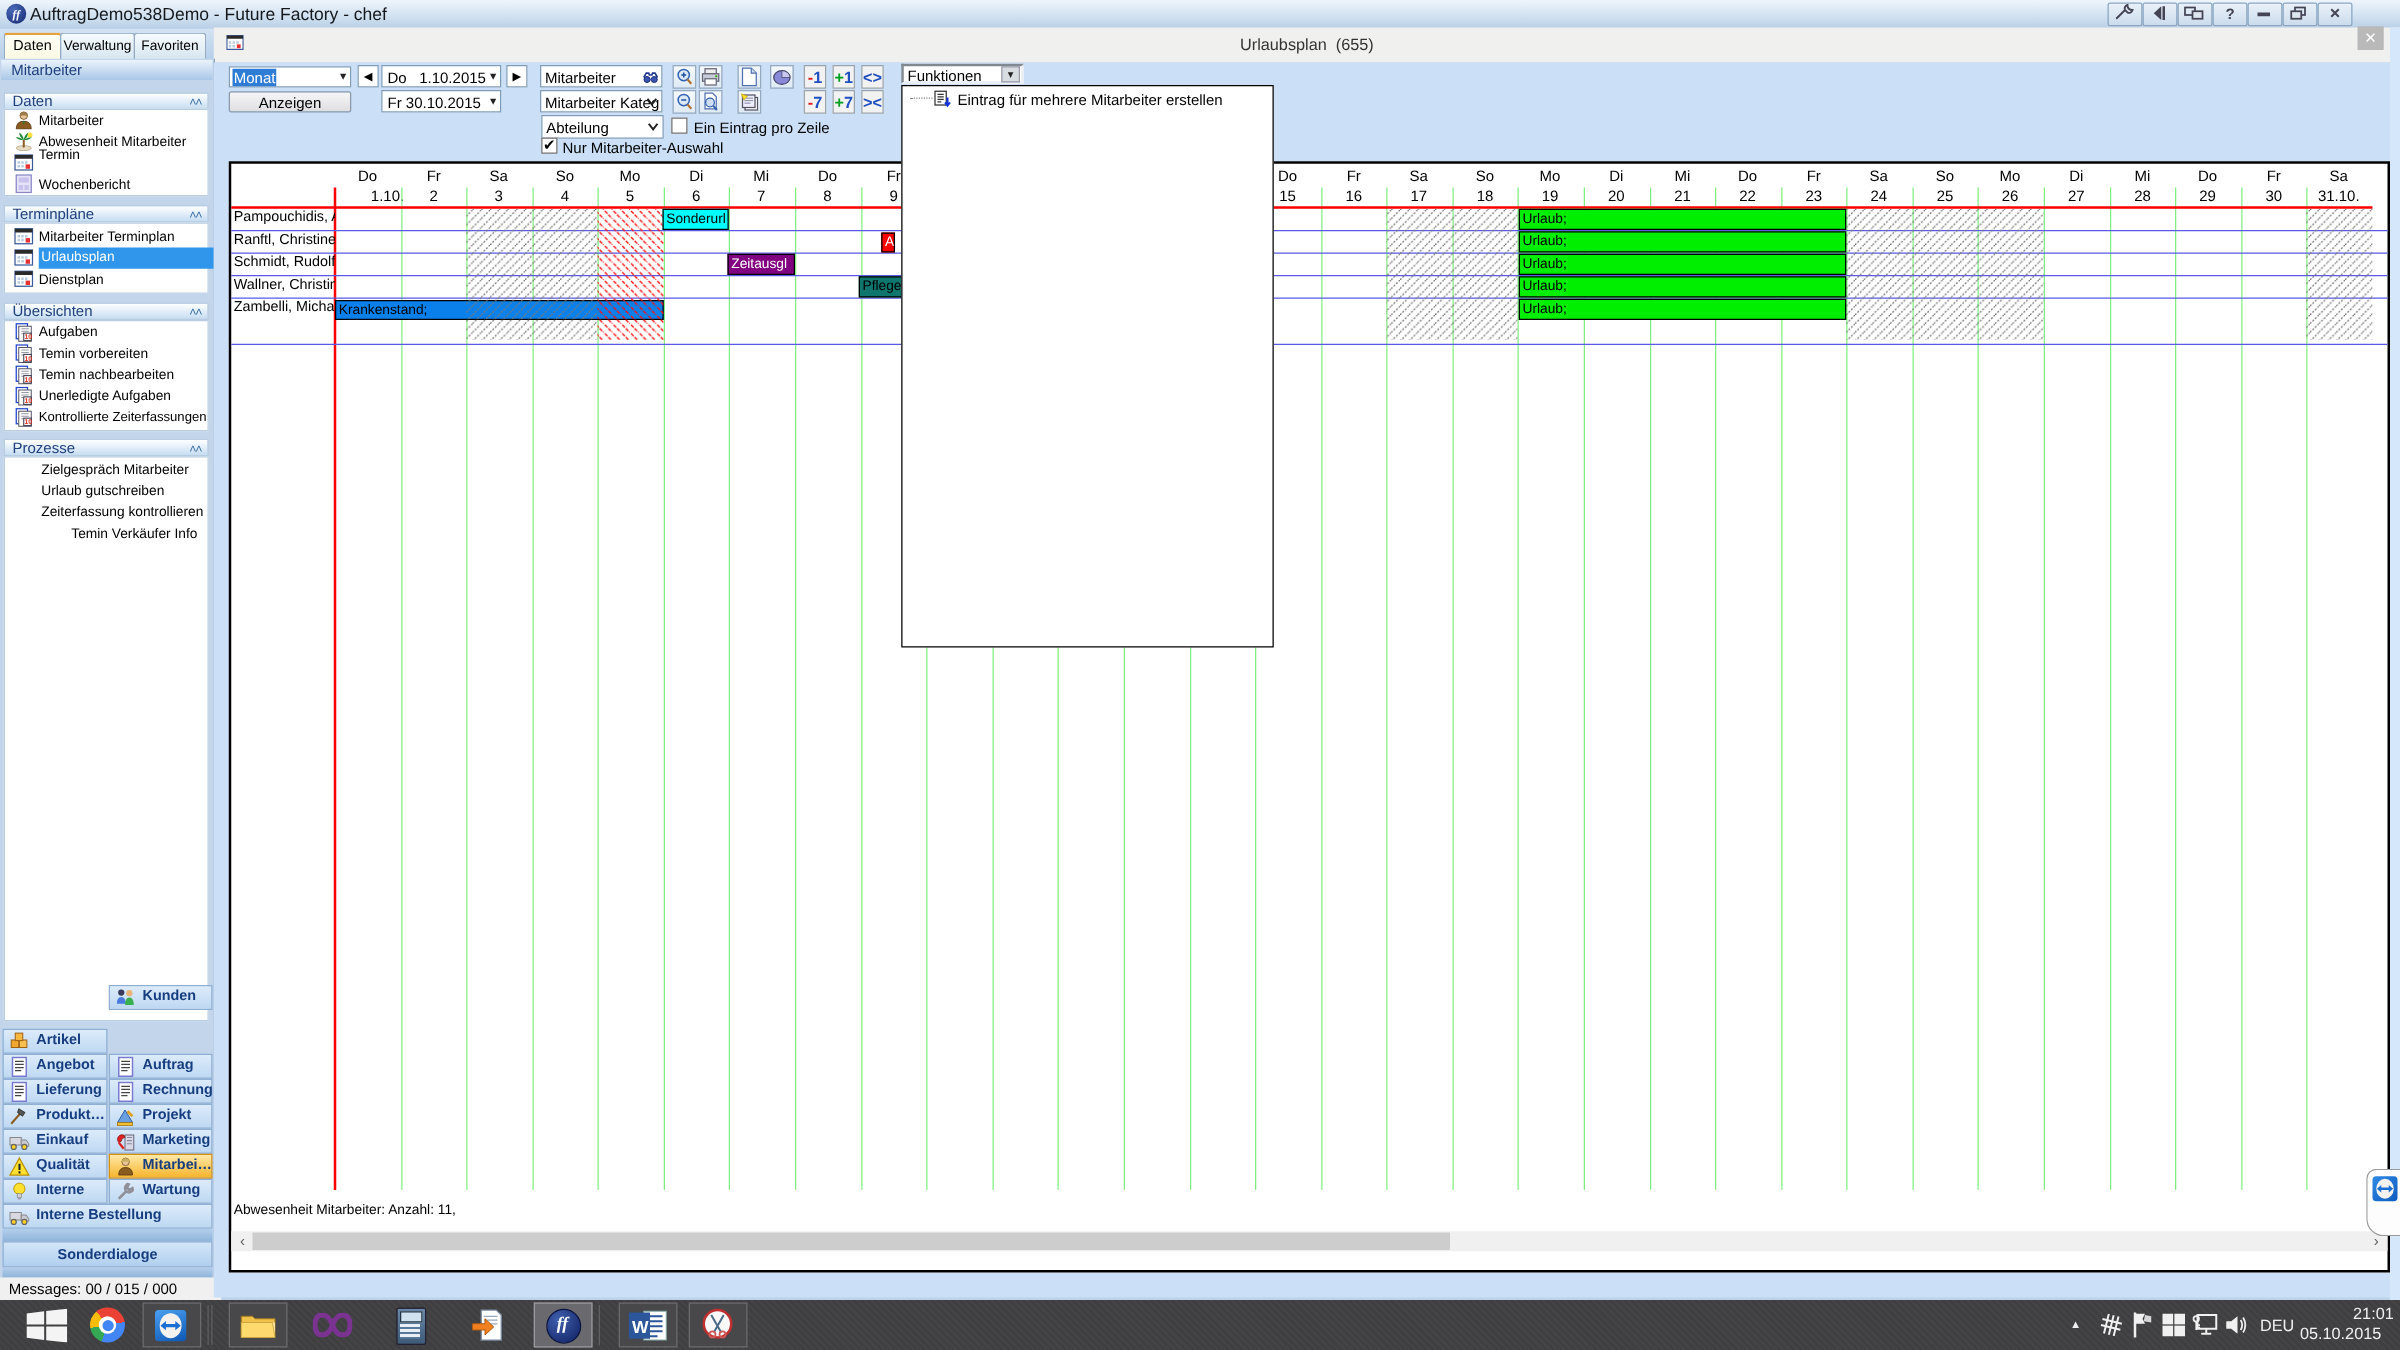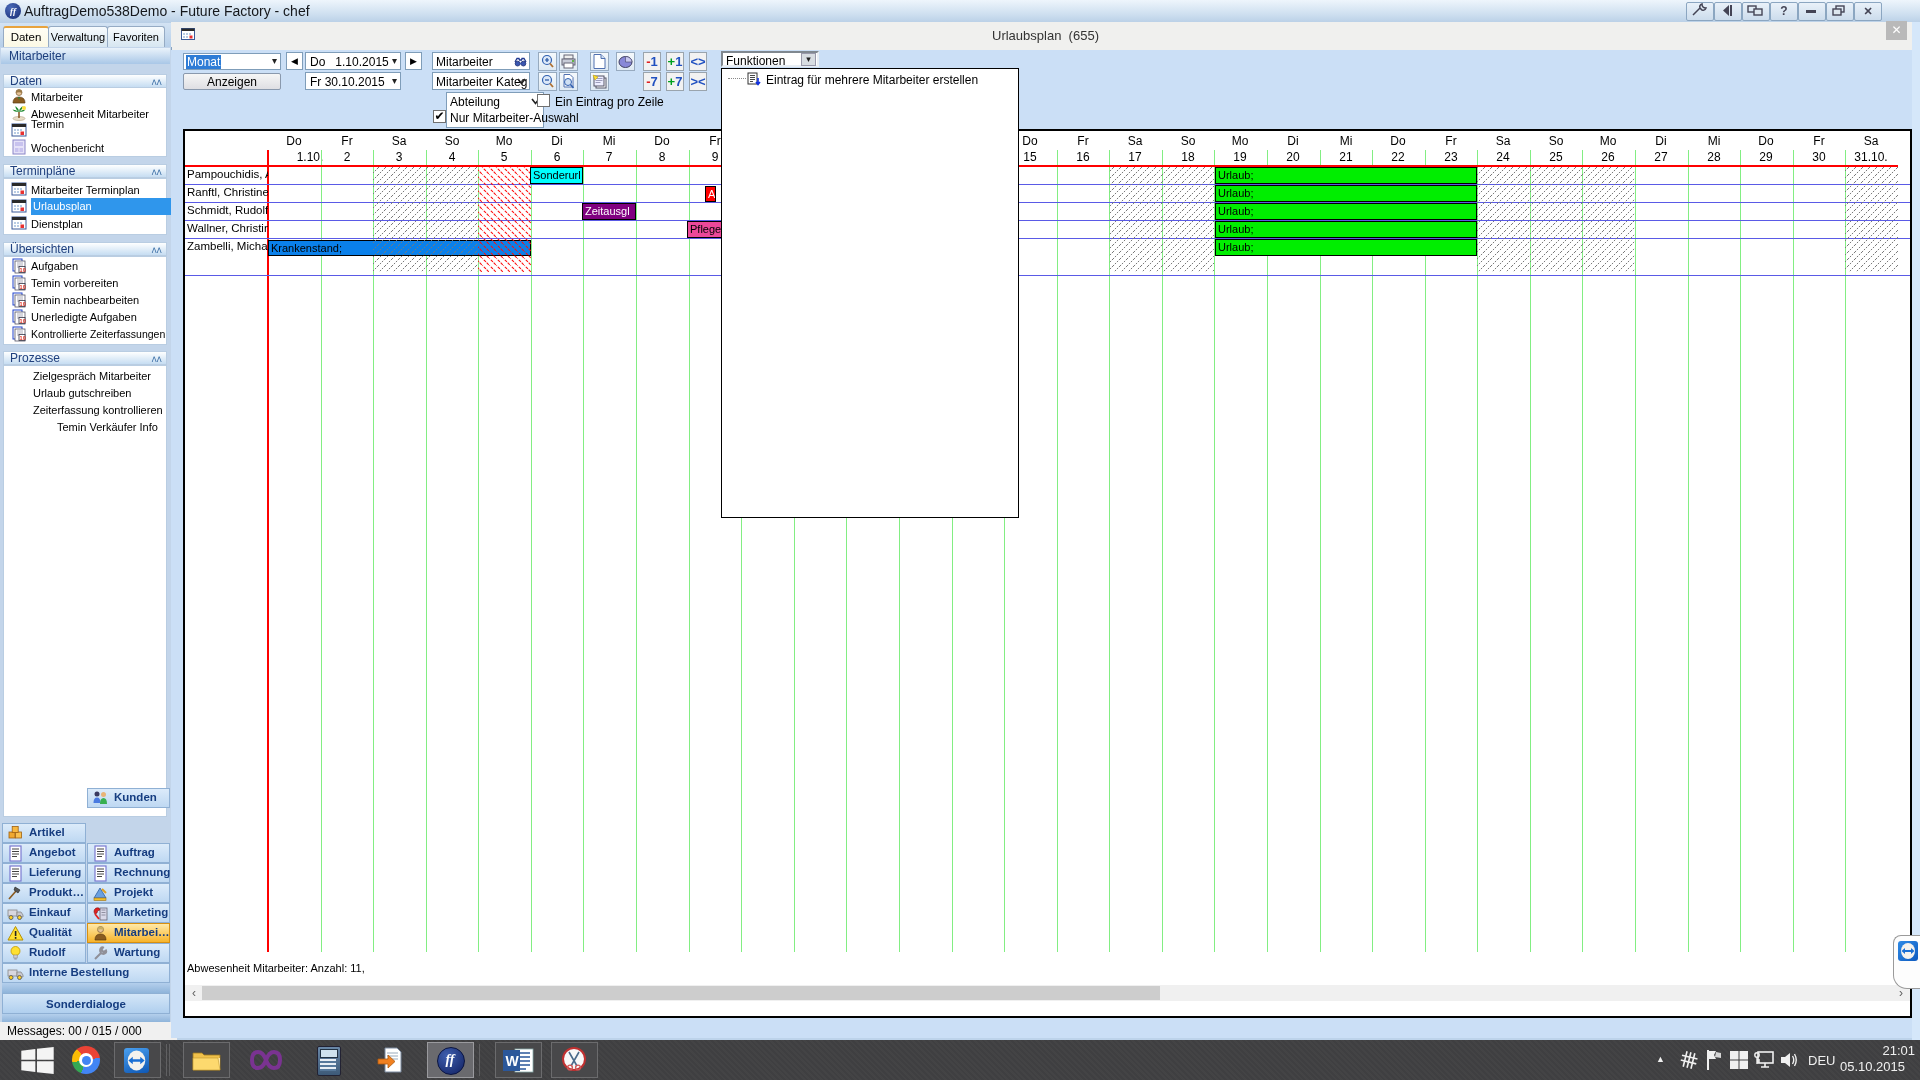--- a/index.html
+++ b/index.html
@@ -330,21 +330,21 @@
       <use href="#i-person"></use>
     </svg>
     <span class="t">Mitarbei…</span>
   </div>
 <div class="abs bbtn" style="left:2px;top:943px;width:84px;height:20px;">
     <svg class="bico" viewBox="0 0 17 17">
       <circle cx="8.5" cy="6" r="4.5" fill="#ffe030" stroke="#c09800" stroke-width=".8"></circle>
       <rect x="6.8" y="10" width="3.4" height="3" fill="#d0d0d8" stroke="#888" stroke-width=".6"></rect>
       <rect x="7.3" y="13" width="2.4" height="1.6" fill="#a0a0a8"></rect>
     </svg>
-    <span class="t">Rudolf</span>
+    <span class="t">Interne</span>
   </div>
 <div class="abs bbtn" style="left:87px;top:943px;width:83px;height:20px;">
     <svg class="bico" viewBox="0 0 17 17">
       <path d="M3 14 L9 8 M9 8 Q7 5 9.5 2.5 Q10 2 11 2.5 L9.5 5 L11.5 7 L14 5.5 Q14.5 6.5 14 7.5 Q11.5 10 9 8" fill="none" stroke="#909098" stroke-width="2"></path>
     </svg>
     <span class="t">Wartung</span>
   </div>
 <div class="abs bbtn" style="left:2px;top:963px;width:168px;height:20px;">
     <svg class="bico" viewBox="0 0 17 17">
       <use href="#i-truck"></use>
@@ -381,21 +381,21 @@
       <circle cx="9.4" cy="8.6" r="2.4" fill="#3a56b0" stroke="#182a70" stroke-width=".8"></circle>
       <rect x="5.5" y="7.8" width="2" height="1.6" fill="#3a56b0"></rect>
     </svg>
   </div>
 <div class="abs fld" style="left:432px;top:72px;width:98px;height:18px;">
   <span style="position:absolute;left:3px;top:2px;">Mitarbeiter Kateg</span>
   <svg style="position:absolute;right:3px;top:5px;width:9px;height:7px;" viewBox="0 0 9 7">
       <path d="M1 1 L4.5 5.5 L8 1" fill="none" stroke="#222" stroke-width="1.6"></path>
     </svg>
   </div>
-<div class="abs fld" style="left:446px;top:92px;width:98px;height:36px;">
+<div class="abs fld" style="left:433px;top:92px;width:98px;height:19px;">
   <span style="position:absolute;left:3px;top:2px;">Abteilung</span>
   <svg style="position:absolute;right:3px;top:5px;width:9px;height:7px;" viewBox="0 0 9 7">
       <path d="M1 1 L4.5 5.5 L8 1" fill="none" stroke="#222" stroke-width="1.6"></path>
     </svg>
   </div>
 <div class="abs cb" style="left:537px;top:94px;"></div>
 <div class="abs lbl" style="left:555px;top:95px;">Ein Eintrag pro Zeile</div>
 <div class="abs cb" style="left:433px;top:110px;font-size:12px;line-height:11px;text-align:center;">✔</div>
 <div class="abs lbl" style="left:450px;top:111px;">Nur Mitarbeiter-Auswahl</div>
 
@@ -564,21 +564,21 @@
     <rect x="373" y="167" width="105" height="105" fill="url(#hg)"></rect>
     <rect x="741" y="167" width="105" height="105" fill="url(#hg)"></rect>
     <rect x="1109" y="167" width="105" height="105" fill="url(#hg)"></rect>
     <rect x="1477" y="167" width="158" height="105" fill="url(#hg)"></rect>
     <rect x="1845" y="167" width="53" height="105" fill="url(#hg)"></rect>
     <rect x="478" y="167" width="53" height="105" fill="url(#hr)"></rect>
   </svg>
 <div class="bar" style="left:530px;top:167px;width:53px;height:17px;background:#00ffff;">Sonderurl</div>
 <div class="bar" style="left:705px;top:186px;width:11px;height:16px;background:#ff0000;color:#fff;padding-left:2px;">A</div>
 <div class="bar" style="left:582px;top:203px;width:54px;height:17px;background:#800080;color:#fff;">Zeitausgl</div>
-<div class="bar" style="left:687px;top:221px;width:35px;height:17px;background:#ec4899;">Pflege</div>
+<div class="bar" style="left:687px;top:221px;width:35px;height:17px;background:#0f766e;">Pflege</div>
 <div class="bar" style="left:1215px;top:167px;width:262px;height:17px;background:#00ee00;">Urlaub;</div>
 <div class="bar" style="left:1215px;top:185px;width:262px;height:17px;background:#00ee00;">Urlaub;</div>
 <div class="bar" style="left:1215px;top:203px;width:262px;height:17px;background:#00ee00;">Urlaub;</div>
 <div class="bar" style="left:1215px;top:221px;width:262px;height:17px;background:#00ee00;">Urlaub;</div>
 <div class="bar" style="left:1215px;top:239px;width:262px;height:17px;background:#00ee00;">Urlaub;</div>
 <div class="abs" style="left:187px;top:962px;font-size:11px;color:#000;">Abwesenheit Mitarbeiter: Anzahl: 11,</div>
 
 <div class="abs" id="popup">
   <span style="position:absolute;left:6px;top:9px;width:18px;border-top:1px dotted #888;"></span>
   <svg style="position:absolute;left:24px;top:3px;width:15px;height:15px;" viewBox="0 0 15 15">

